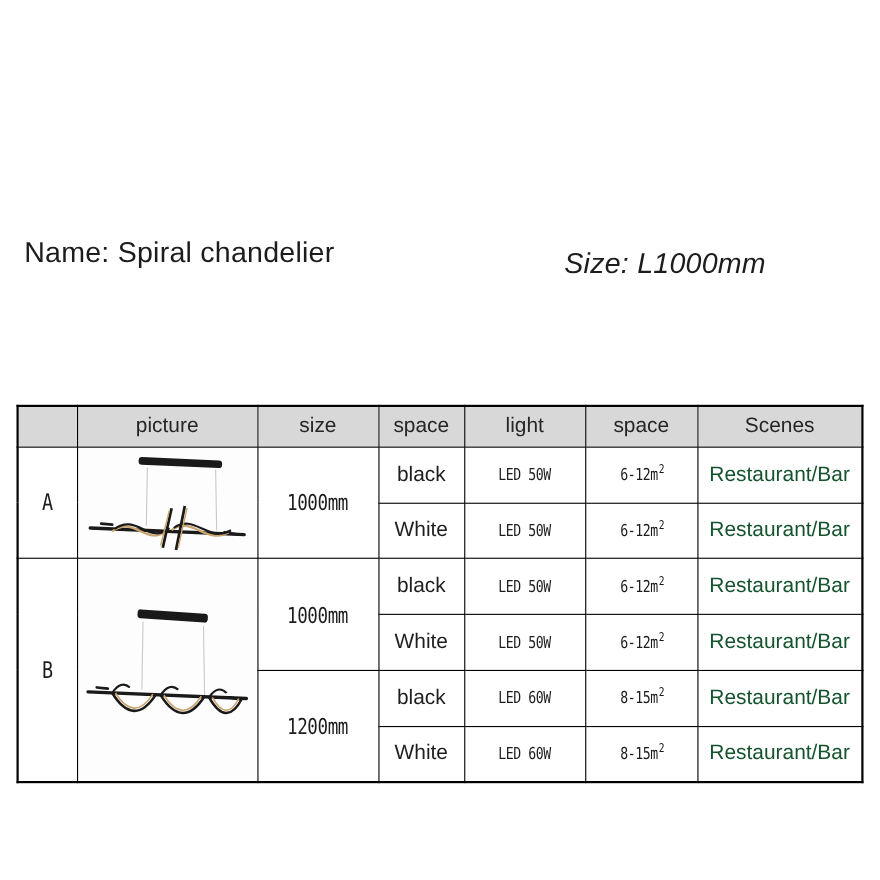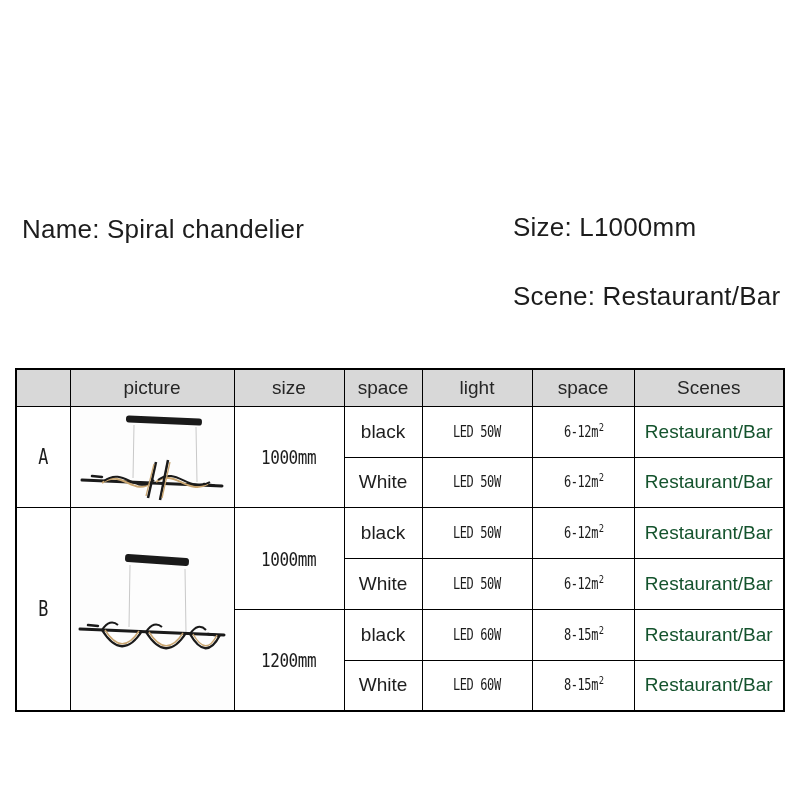--- a/index.html
+++ b/index.html
@@ -17,21 +17,21 @@
 
   
   .info-line {
     position: absolute;
     font-size: 26px;
     letter-spacing: 0.2px;
     color: #1c1c1c;
     white-space: nowrap;
   }
   .info-name     { left: 22px;  top: 214px; }
-  .info-size     { left: 513px; top: 212px; }
+  .info-size     { left: 513px; top: 224px; font-style: italic; }
   .info-material { left: 22px;  top: 281px; }
   .info-scene    { left: 513px; top: 281px; }
 
   
   table.spec {
     position: absolute;
     left: 15px;
     top: 368px;
     width: 768px;
     height: 344px;
@@ -80,21 +80,20 @@
   td.pic-cell { background: #fdfdfd; }
   td.pic-cell svg { display: block; margin: 0 auto; }
 </style>
 </head>
 <body>
 
 <div class="page">
 
   <div class="info-line info-name">Name: Spiral chandelier</div>
   <div class="info-line info-size">Size: L1000mm</div>
-  <div class="info-line info-scene">Scene: Restaurant/Bar</div>
 
   <table class="spec">
     <colgroup>
       <col style="width:54px">
         <col style="width:164px">
         <col style="width:110px">
       <col style="width:78px">
         <col style="width:110px">
         <col style="width:102px">
       <col style="width:150px">

